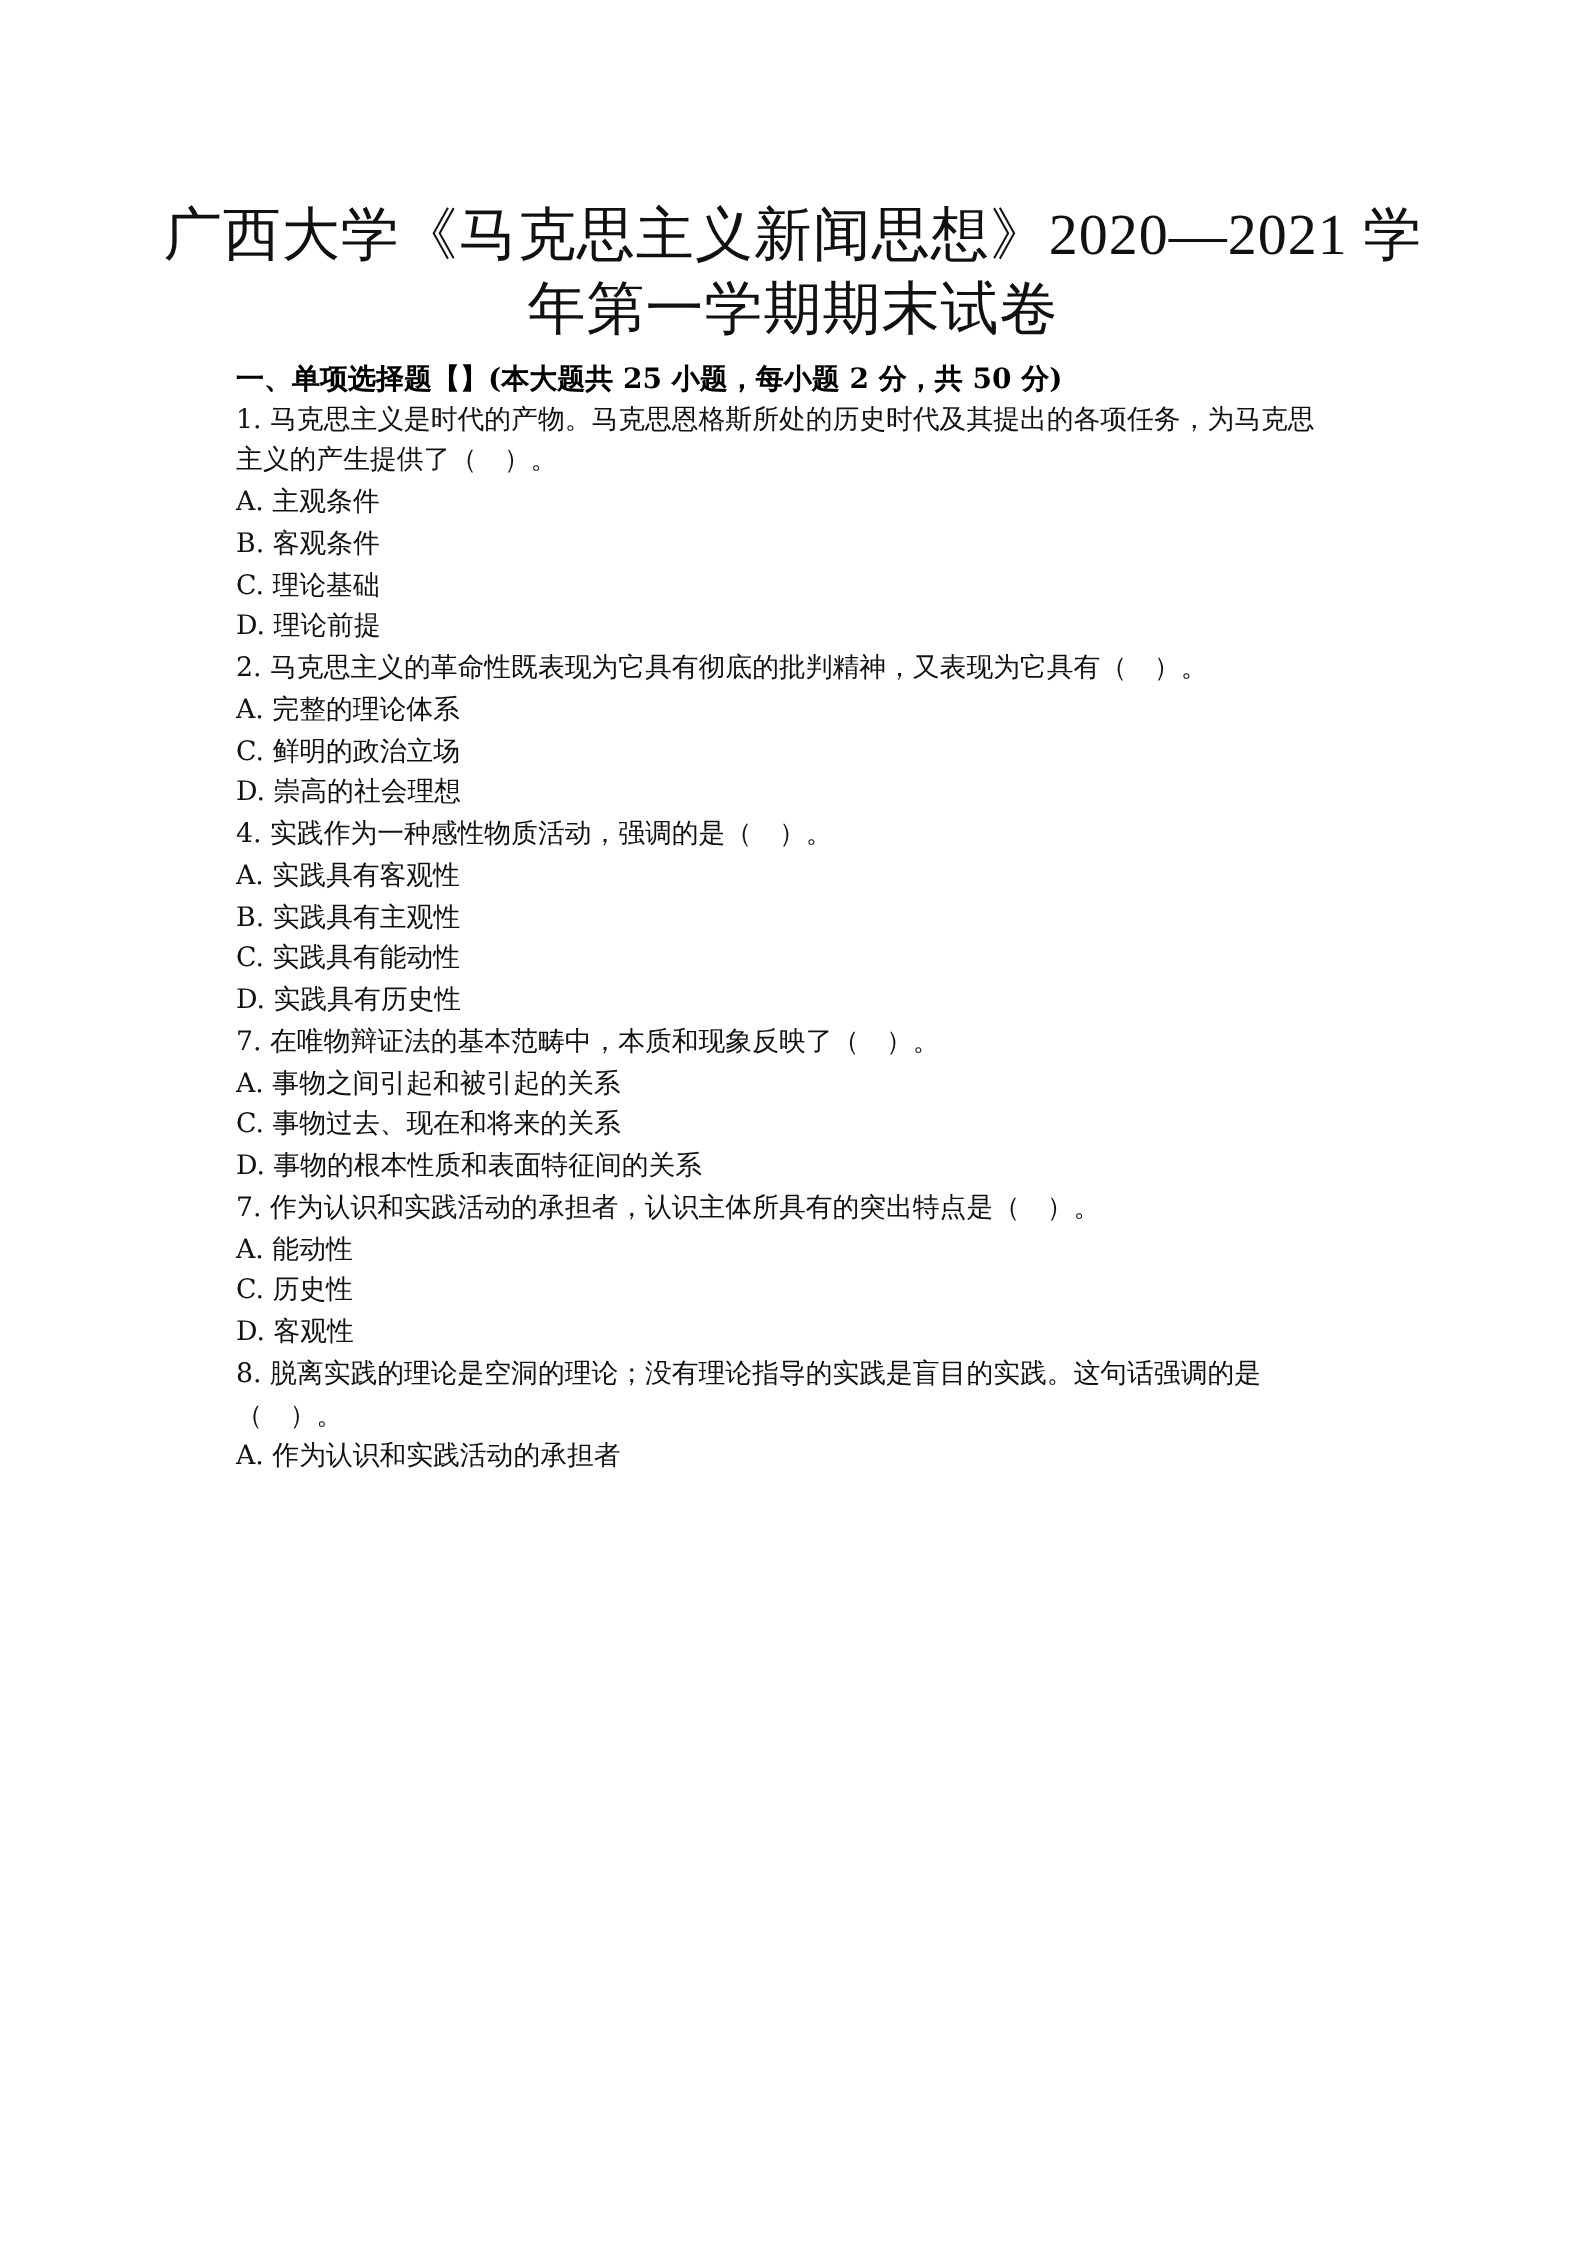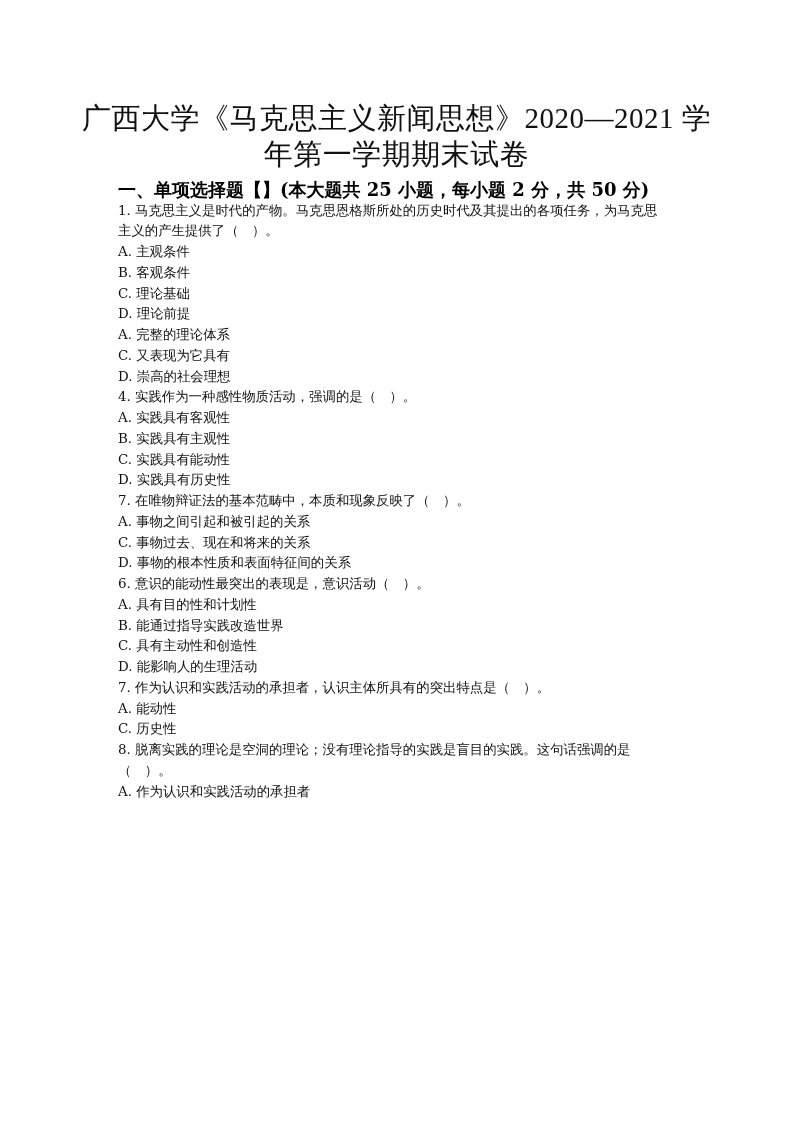--- a/index.html
+++ b/index.html
@@ -4,21 +4,21 @@
   <style>
     html, body { margin: 0; padding: 0; background: #ffffff; }
     body { width: 793px; height: 1122px; position: relative; overflow: hidden;
            font-family: "DejaVu Serif", "Liberation Serif", serif; color: #111; }
     .page { position: absolute; left: 0; top: 0; width: 793px; height: 1122px; background: #fff; }
     .title { position: absolute; left: 0; width: 793px; text-align: center;
              font-family: "Liberation Serif", "DejaVu Serif", serif;
              font-size: 29px; line-height: 36px; color: #111; letter-spacing: 0.5px; }
     .title.l1 { top: 100px; }
     .title.l2 { top: 139px; font-family: Liberation Mono, monospace; }
-    .section { position: absolute; left: 118px; top: 180px; font-size: 18px; font-weight: bold;
+    .section { position: absolute; left: 118px; top: 180px; font-size: 14px; font-weight: bold;
                line-height: 20px; white-space: nowrap; color: #000; }
     .body { position: absolute; left: 118px; top: 200.5px; width: 562px; }
     .line { font-size: 13.4px; line-height: 20.75px; height: 20.75px; white-space: nowrap; color: #111; }
   </style>
 </head>
 <body>
 
 <div class="page">
   <div class="title l1">广西大学《马克思主义新闻思想》2020—2021 学</div>
   <div class="title l2">年第一学期期末试卷</div>
@@ -29,53 +29,48 @@
     <div>
       <div class="line">1. 马克思主义是时代的产物。马克思恩格斯所处的历史时代及其提出的各项任务，为马克思</div>
       <div class="line">主义的产生提供了（　）。</div>
       <div class="line">A. 主观条件</div>
       <div class="line">B. 客观条件</div>
       <div class="line">C. 理论基础</div>
       <div class="line">D. 理论前提</div>
     </div>
 
     <div>
+      <div class="line">2. 马克思主义的革命性既表现为它具有彻底的批判精神，又表现为它具有（　）。</div>
       <div class="line">A. 完整的理论体系</div>
-      <div class="line">C. 又表现为它具有</div>
+      <div class="line">C. 鲜明的政治立场</div>
       <div class="line">D. 崇高的社会理想</div>
     </div>
 
 
     <div>
       <div class="line">4. 实践作为一种感性物质活动，强调的是（　）。</div>
       <div class="line">A. 实践具有客观性</div>
       <div class="line">B. 实践具有主观性</div>
       <div class="line">C. 实践具有能动性</div>
       <div class="line">D. 实践具有历史性</div>
     </div>
 
     <div>
       <div class="line">7. 在唯物辩证法的基本范畴中，本质和现象反映了（　）。</div>
       <div class="line">A. 事物之间引起和被引起的关系</div>
       <div class="line">C. 事物过去、现在和将来的关系</div>
       <div class="line">D. 事物的根本性质和表面特征间的关系</div>
     </div>
 
-    <div>
-      <div class="line">6. 意识的能动性最突出的表现是，意识活动（　）。</div>
-      <div class="line">A. 具有目的性和计划性</div>
-      <div class="line">B. 能通过指导实践改造世界</div>
-      <div class="line">C. 具有主动性和创造性</div>
-      <div class="line">D. 能影响人的生理活动</div>
-    </div>
 
     <div>
       <div class="line">7. 作为认识和实践活动的承担者，认识主体所具有的突出特点是（　）。</div>
       <div class="line">A. 能动性</div>
       <div class="line">C. 历史性</div>
+      <div class="line">D. 客观性</div>
     </div>
 
     <div>
       <div class="line">8. 脱离实践的理论是空洞的理论；没有理论指导的实践是盲目的实践。这句话强调的是</div>
       <div class="line">（　）。</div>
       <div class="line">A. 作为认识和实践活动的承担者</div>
     </div>
   </div>
 </div>
 

